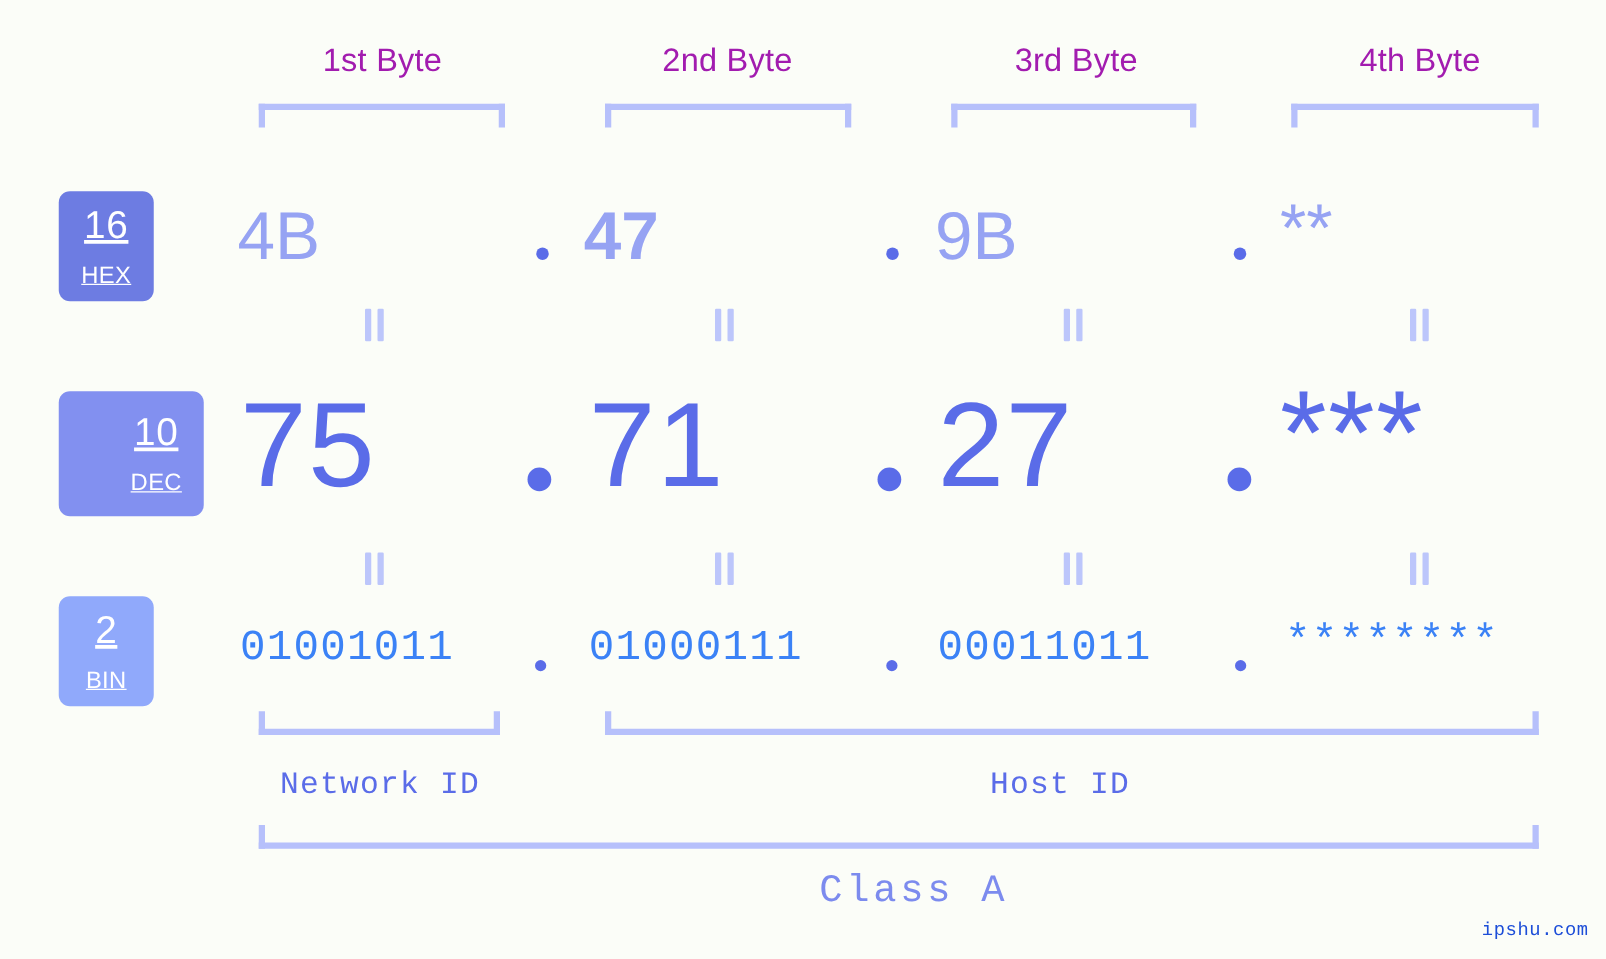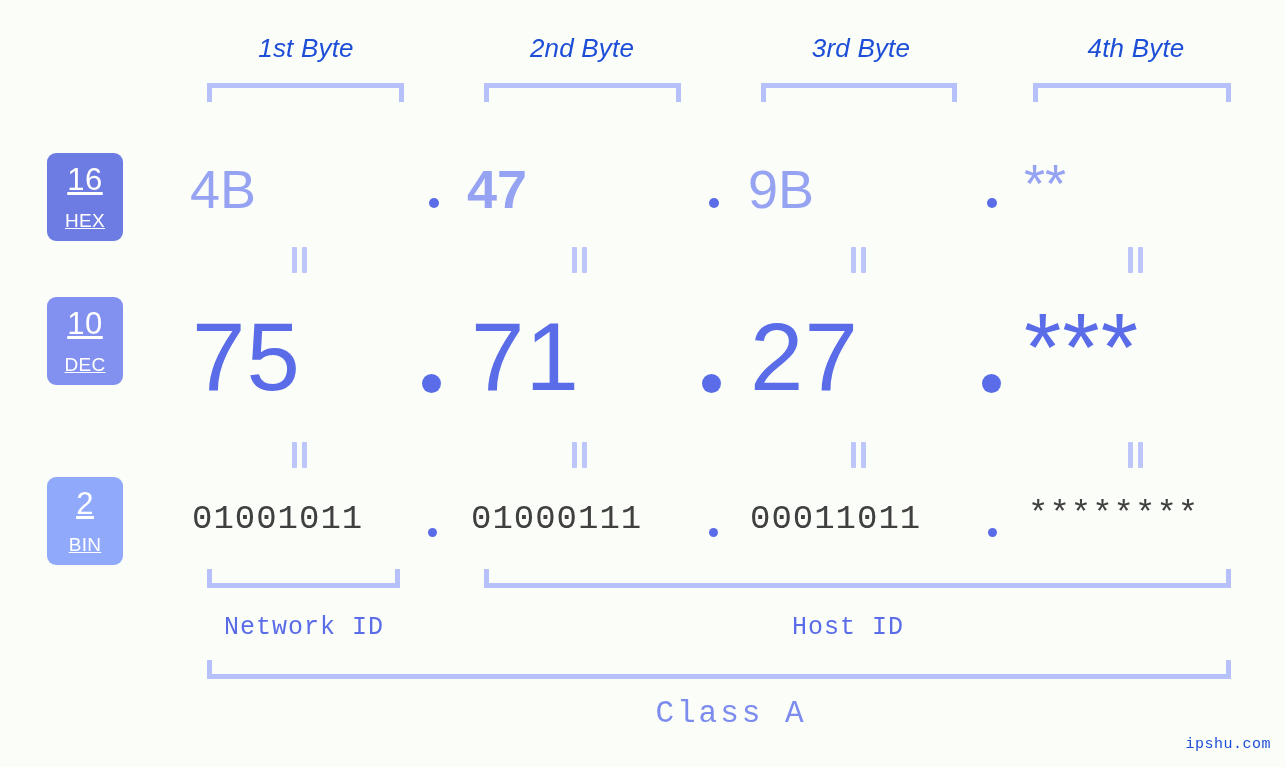--- a/index.html
+++ b/index.html
@@ -21,25 +21,24 @@
     width: 1285px;
     height: 767px;
   }
 
   
   .byte-header {
     position: absolute;
     top: 33px;
     text-align: center;
     font-size: 26px;
-    color: #1d4ed8;
+    color: #a21caf;
     font-family: "Liberation Sans", sans-serif;
     letter-spacing: 0.2px;
     white-space: nowrap;
-    font-style: italic;
   }
 
   
   .bracket-top {
     position: absolute;
     height: 19px;
     border-top: 5px solid #b6c0fb;
     border-left: 5px solid #b6c0fb;
     border-right: 5px solid #b6c0fb;
     box-sizing: border-box;
@@ -74,21 +73,21 @@
     letter-spacing: 0.5px;
   }
   .badge .lbl {
     font-size: 19px;
     font-weight: 400;
     margin-top: 16px;
     letter-spacing: 0.3px;
     text-align: right;
   }
   #badge-hex { top: 153px; height: 88px; background: #6d7ce2; }
-  #badge-dec { top: 297px; height: 88px; background: #8290f0; }
+  #badge-dec { top: 313px; height: 100px; background: #8290f0; padding-left: 40px; }
   #badge-bin { top: 477px; height: 88px; background: #90a9fb; }
 
   
   .cell {
     position: absolute;
     text-align: left;
     white-space: nowrap;
   }
 
   .hex-val {
@@ -99,21 +98,21 @@
   }
   .dec-val {
     font-size: 96px;
     color: #5a6ce8;
     font-family: "Liberation Sans", sans-serif;
     font-weight: 400;
     letter-spacing: 1px;
   }
   .bin-val {
     font-size: 34px;
-    color: #404040;
+    color: #3b82f6;
     font-family: "Liberation Mono", monospace;
     letter-spacing: 1px;
   }
 
   
   .dot {
     position: absolute;
     border-radius: 50%;
     background: #5a6ce8;
   }

